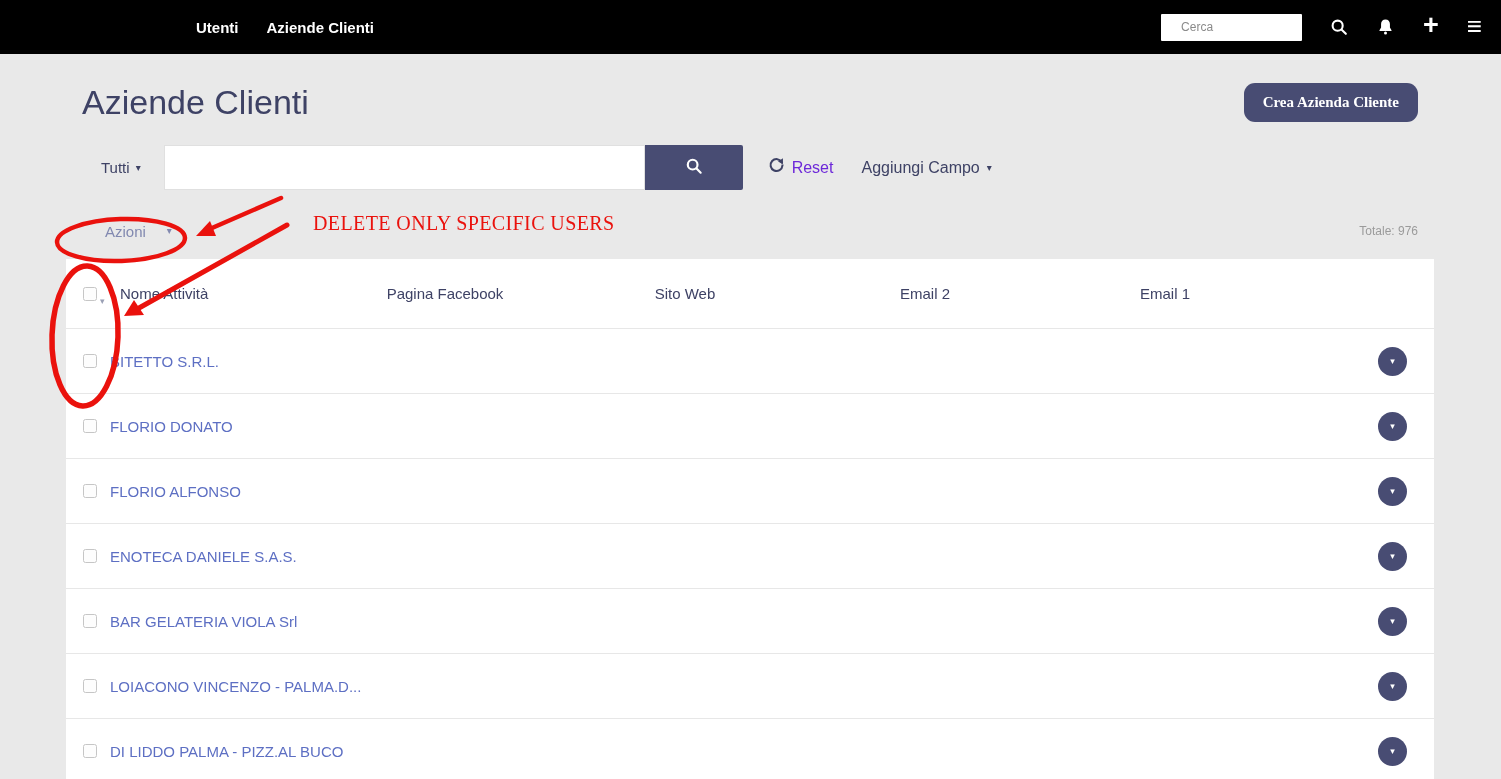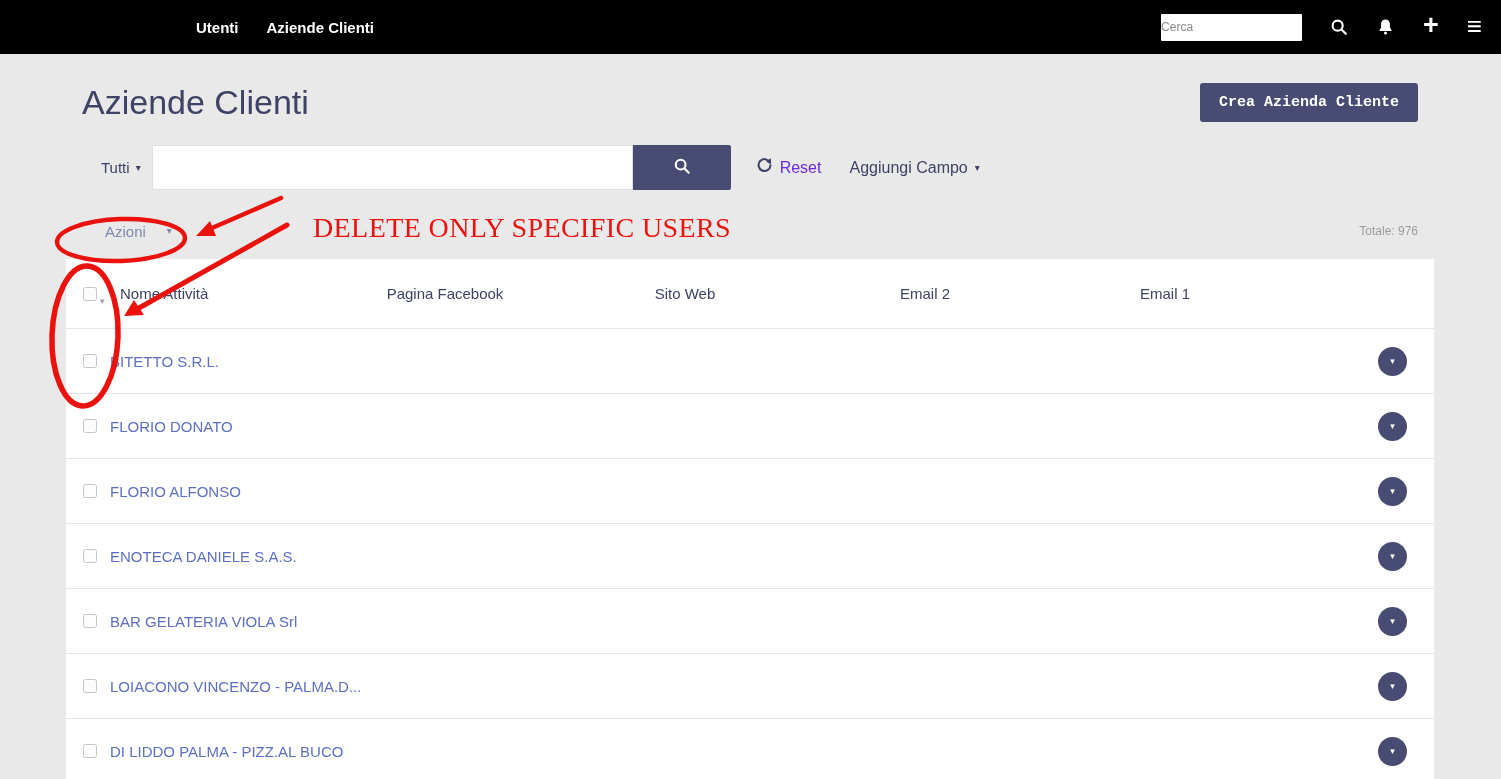--- a/index.html
+++ b/index.html
@@ -16,42 +16,42 @@
     height:54px; background:#000000;
     display:flex; align-items:center; padding:0 20px;
   }
   .nav-menu { margin-left:176px; display:flex; gap:28px; }
   .nav-menu a {
     color:#fff; font-size:15px; font-weight:bold; text-decoration:none; cursor:pointer;
   }
   .nav-right { margin-left:auto; display:flex; align-items:center; gap:28px; }
   .nav-search {
     width:141px; height:27px; border:none; border-radius:1px;
-    font-size:12px; padding:0 0; color:#555; outline:none;
+    font-size:12px; padding:0 20px; color:#555; outline:none;
   }
   .nav-search::placeholder { color:#8a8a8a; }
   .nav-icon { color:#fff; display:flex; align-items:center; justify-content:center; cursor:pointer; }
   .nav-icon svg { display:block; }
   .glyph-plus { font-size:27px; font-weight:bold; line-height:1; margin-top:-3px; }
   .glyph-burger { font-size:26px; font-weight:bold; line-height:1; margin-top:-2px; letter-spacing:-1px; }
 
   
   .main { padding:0 67px 0 66px; }
 
   .title-row { margin-top:29px; display:flex; justify-content:space-between; align-items:center; }
   .page-title { font-size:34px; font-weight:normal; color:#3e4265; margin-left:16px; }
   .create-btn {
-    background:#484c73; color:#fff; border:none; border-radius:3px;
-    font-family:Liberation Mono, monospace; font-size:15px; font-weight:bold;
+    background:#484c73; color:#fff; border:none; border-radius:11px;
+    font-family:Liberation Serif, serif; font-size:15px; font-weight:bold;
     padding:11px 19px; margin-right:16px; cursor:pointer;
   }
 
   .filter-bar { margin-top:23px; display:flex; align-items:center; height:45px; }
   .scope-dd {
-    margin-left:35px; margin-right:11px; font-size:15px; color:#3e4265;
+    margin-left:35px; margin-right:23px; font-size:15px; color:#3e4265;
     display:flex; align-items:center; gap:6px; cursor:pointer; white-space:nowrap;
   }
   .caret { font-size:10px; line-height:1; }
   .filter-input {
     width:481px; height:45px; border:1px solid #e0e0e0; background:#fff;
     font-size:15px; padding:0 12px; outline:none; color:#3e4265;
   }
   .search-btn {
     width:98px; height:45px; background:#484c73; border:none; border-radius:0 2px 2px 0;
     display:flex; align-items:center; justify-content:center; cursor:pointer;
@@ -104,21 +104,21 @@
   }
   .row-action .caret { font-size:9px; margin-top:1px; }
 
   
   .annot-svg {
     position:absolute; left:0; top:0; width:1501px; height:779px;
     pointer-events:none; z-index:50;
   }
   .annot-note {
     position:absolute; left:313px; top:212px; z-index:51; pointer-events:none;
-    font-family:"Liberation Serif", serif; font-size:28px; letter-spacing:0.4px;
+    font-family:"Liberation Serif", serif; font-size:20px; letter-spacing:0.4px;
     color:#ea120d; white-space:nowrap;
   }
 </style>
 </head>
 <body>
 
 <nav class="navbar">
   <div class="nav-menu">
     <a>Utenti</a>
     <a>Aziende Clienti</a>

